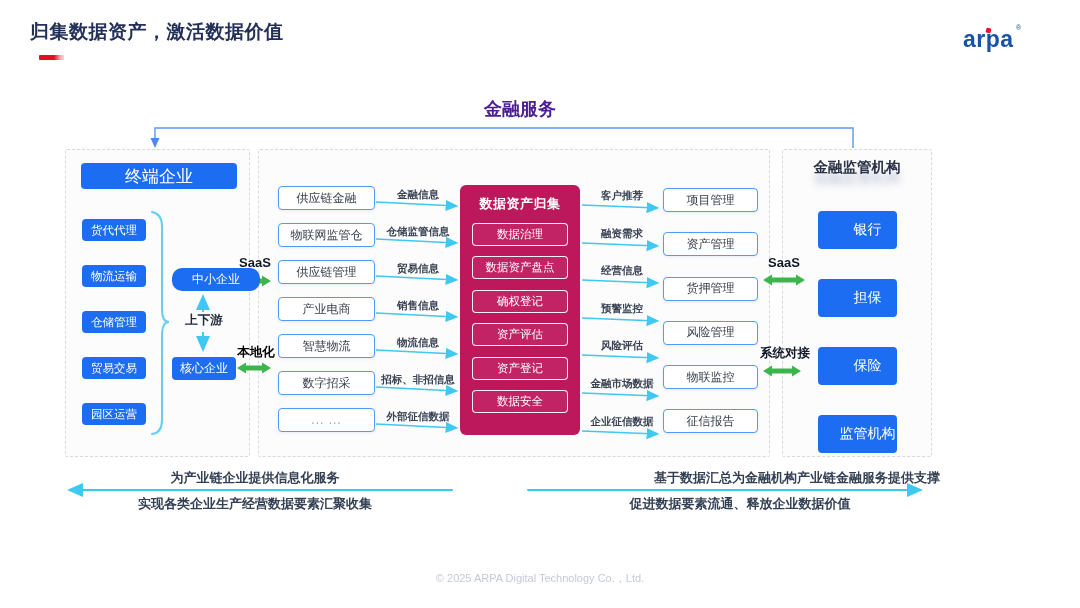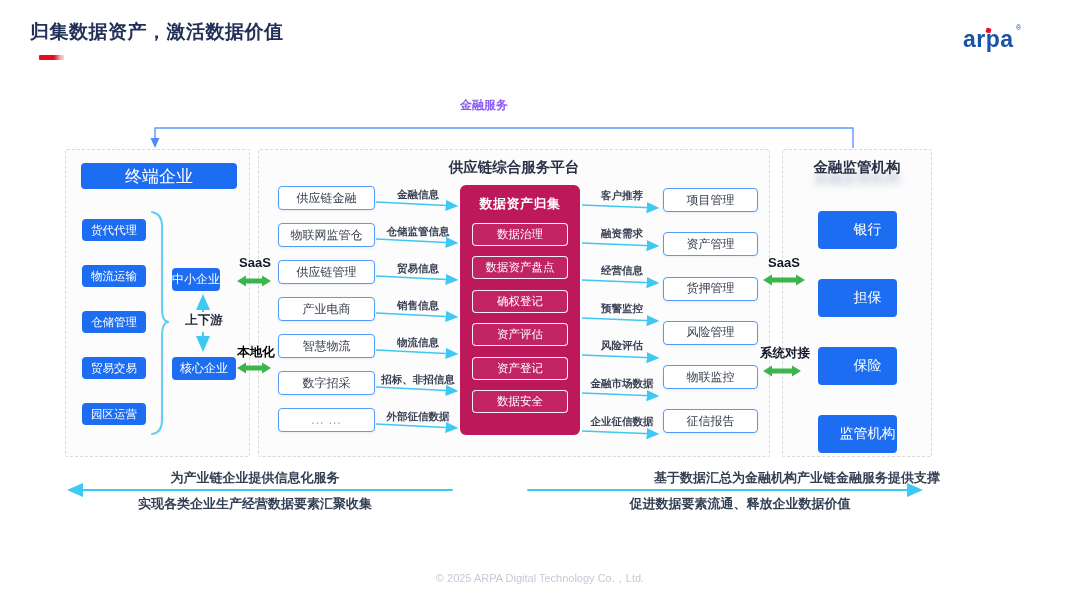--- a/index.html
+++ b/index.html
@@ -14,37 +14,37 @@
   .logo { position:absolute; left:963px; top:26px; font-size:23px; font-weight:800; color:#1A52A5; letter-spacing:.5px; }
   .logo-accent { position:absolute; left:23px; top:2px; width:5px; height:5px; background:#E8112D; border-radius:1px; transform:rotate(15deg); }
   .logo-mark { position:absolute; right:-8px; top:-2px; font-size:7px; color:#1A52A5; font-weight:400; }
 
   
   .panel { position:absolute; top:149px; height:308px; border:1px dashed #D7D9DD; background:#FCFCFD; border-radius:2px; }
   .panel-left  { left:65px;  width:185px; }
   .panel-center{ left:258px; width:512px; }
   .panel-right { left:782px; width:150px; }
 
-  .flow-top-label { position:absolute; left:460px; top:97px; width:120px; 
-                    font-size:12px; font-weight:600; color:#8b5cf6; }
+  .flow-top-label { position:absolute; left:460px; top:97px; width:120px; text-align:center;
+                    font-size:18px; font-weight:600; color:#4c1d95; }
 
   .panel-title { position:absolute; top:158px; font-size:14.5px; font-weight:700; color:#2A3246; text-align:center; }
   .panel-title.center { left:258px; width:512px; }
   .panel-title.right  { left:782px; width:150px; text-shadow:0 11px 7px rgba(90,110,150,.30); }
 
   
   .box-blue { background:#1D6DF2; color:#fff; border-radius:4px; display:flex; align-items:center; justify-content:center; }
   .box-white{ background:#fff; border:1px solid #549BF7; border-radius:4px; color:#39404E;
               display:flex; align-items:center; justify-content:center; box-shadow:0 1px 3px rgba(40,90,180,.10); }
 
   
   .terminal-bar { position:absolute; left:81px; top:163px; width:156px; height:26px; font-size:17px; }
   .industry-list { position:absolute; left:82px; top:219px; width:64px; display:flex; flex-direction:column; gap:24px; }
   .industry-list .box-blue { height:22px; font-size:11.5px; }
-  .sme-box  { position:absolute; left:172px; top:268px; width:48px; height:23px; font-size:12px; }
+  .sme-box  { position:absolute; left:172px; top:268px; width:88px; height:23px; font-size:12px;border-radius:10px; }
   .core-box { position:absolute; left:172px; top:357px; width:64px; height:23px; font-size:12px; }
   .updown-label { position:absolute; left:178px; top:312px; width:52px; text-align:center; font-size:12.5px; font-weight:700; color:#22293a; }
   .saas-left  { position:absolute; left:233px; top:255px; width:44px; text-align:center; font-size:13px; font-weight:700; color:#111827; }
   .local-left { position:absolute; left:234px; top:344px; width:44px; text-align:center; font-size:12.5px; font-weight:700; color:#000000; }
   .saas-right { position:absolute; left:759px; top:255px; width:50px; text-align:center; font-size:13px; font-weight:700; color:#111827; }
   .sys-right  { position:absolute; left:755px; top:345px; width:60px; text-align:center; font-size:12.5px; font-weight:700; color:#111827; }
 
   
   .source-boxes { position:absolute; left:278px; top:186px; width:97px; display:flex; flex-direction:column; gap:13px; }
   .source-boxes .box-white { height:24px; font-size:12px; }
@@ -143,21 +143,20 @@
       <path d="M763,280 L772,274.5 L772,277.5 L796,277.5 L796,274.5 L805,280 L796,285.5 L796,282.5 L772,282.5 L772,285.5 Z"></path>
       <path d="M763,371 L772,365.5 L772,368.5 L792,368.5 L792,365.5 L801,371 L792,376.5 L792,373.5 L772,373.5 L772,376.5 Z"></path>
     </g>
 
     <g stroke="#38CAF2" stroke-width="2" stroke-linecap="round">
       <line x1="452" y1="490" x2="70" y2="490" marker-end="url(#mCyan)"></line>
       <line x1="528" y1="490" x2="920" y2="490" marker-end="url(#mCyan)"></line>
     </g>
   </svg>
 
-  <div class="panel-title center">供应链综合服务平台</div>
   <div class="panel-title right">金融监管机构</div>
 
   <div class="box-blue terminal-bar">终端企业</div>
   <div class="industry-list">
 
   <div class="box-blue">货代代理</div>
       <div class="box-blue">物流运输</div>
       <div class="box-blue">仓储管理</div>
       <div class="box-blue">贸易交易</div>
       <div class="box-blue">园区运营</div>

